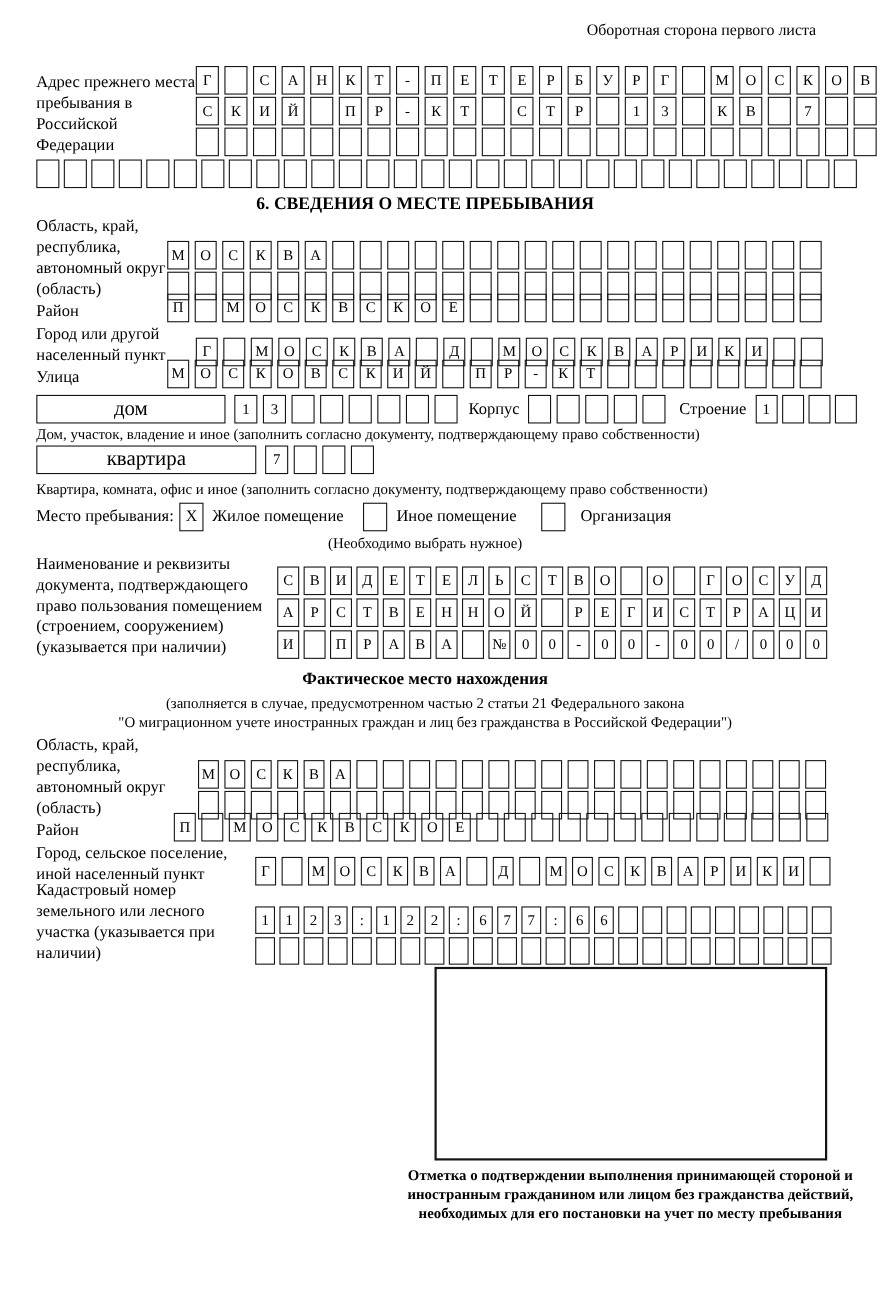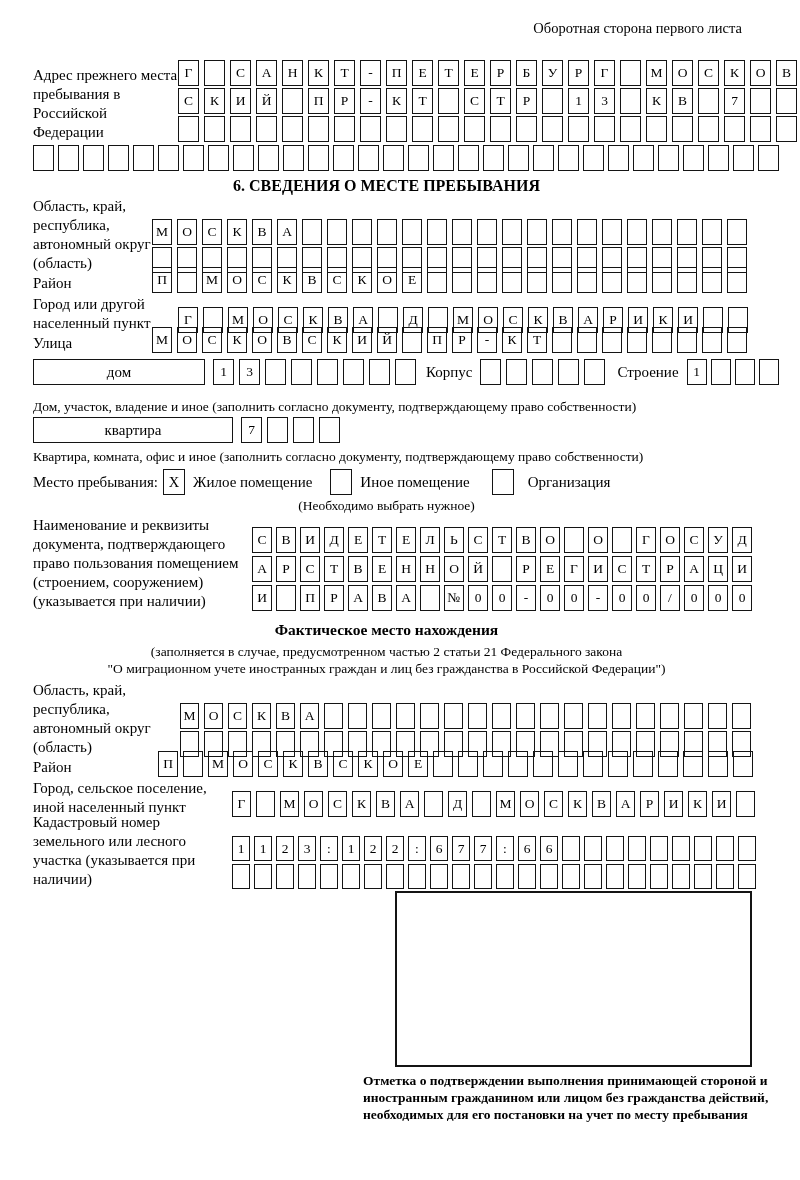--- a/index.html
+++ b/index.html
@@ -20,26 +20,26 @@
   .cells.g4{gap:4px;}
   .cell{flex:none;box-sizing:border-box;width:21px;height:26px;border:1.6px solid #141414;
         display:flex;align-items:center;justify-content:center;font-size:13.5px;}
   .cells.c20 .cell{width:20px;}
   .cells.c19 .cell{width:19px;}
   .cells.c18 .cell{width:18px;height:25px;}
   .caption{font-size:13.5px;line-height:17px;}
   .centered{text-align:center;margin-right:60px;}
   .sec-title{font-size:16px;font-weight:bold;text-align:center;margin-right:60px;}
   .boxfield{flex:none;box-sizing:border-box;height:26px;border:1.6px solid #141414;
-            display:flex;align-items:center;justify-content:center;font-size:15px;}
+            display:flex;align-items:center;justify-content:center;font-size:19px;}
   .inline-label{font-size:15px;line-height:26px;white-space:nowrap;}
   .checkbox{flex:none;box-sizing:border-box;width:22px;height:26px;border:1.6px solid #141414;
             display:flex;align-items:center;justify-content:center;font-size:14.5px;}
   .stamp-box{box-sizing:border-box;width:357px;height:176px;border:2px solid #141414;margin-left:362px;}
-  .stamp-caption{width:420px;margin-left:330px;text-align:left;font-weight:bold;
+  .stamp-caption{width:420px;margin-left:330px;text-align:center;font-weight:bold;
                  font-size:13.5px;line-height:17px;}
 </style>
 </head>
 <body>
 
 <div class="page">
 
   <div class="header-note">Оборотная сторона первого листа</div>
 
   <div class="field">
@@ -328,21 +328,21 @@
         <div class="cell"></div>
       </div>
     <div class="inline-label" style="margin-left:12px">Строение</div>
     <div class="cells c20 g4" style="margin-left:8px">
         <div class="cell">1</div>
         <div class="cell"></div>
         <div class="cell"></div>
         <div class="cell"></div>
       </div>
   </div>
-  <div class="caption" style="margin-top:13px">Дом, участок, владение и иное (заполнить согласно документу, подтверждающему право собственности)</div>
+  <div class="caption" style="margin-top:1px">Дом, участок, владение и иное (заполнить согласно документу, подтверждающему право собственности)</div>
 
   <div class="field" style="margin-top:2px">
     <div class="boxfield" style="width:200px">квартира</div>
     <div class="cells" style="margin-left:8px">
         <div class="cell">7</div>
         <div class="cell"></div>
         <div class="cell"></div>
         <div class="cell"></div>
       </div>
   </div>

